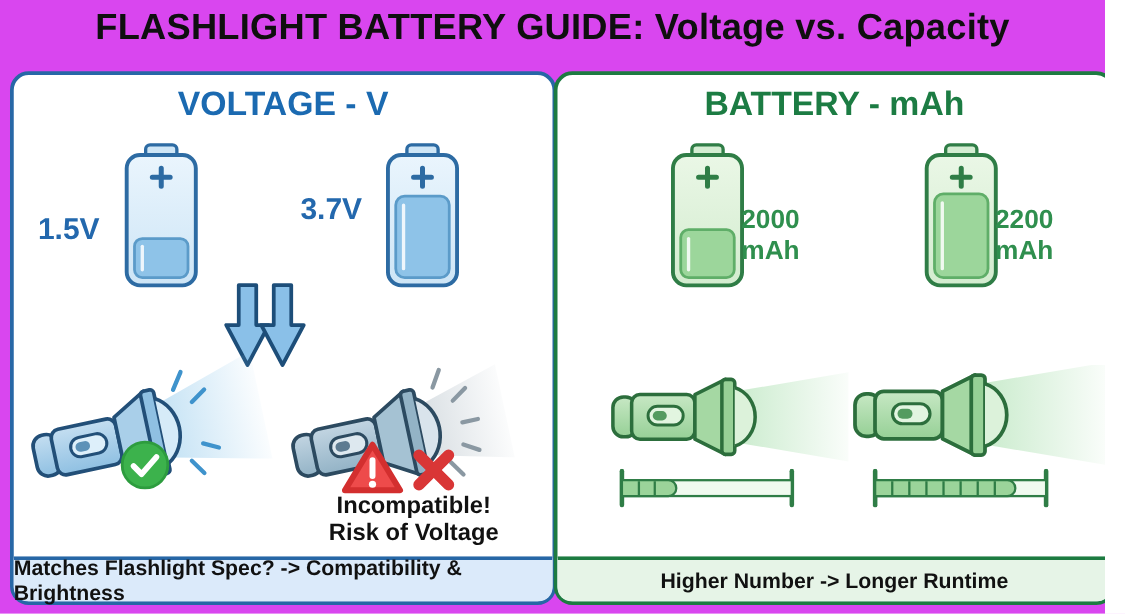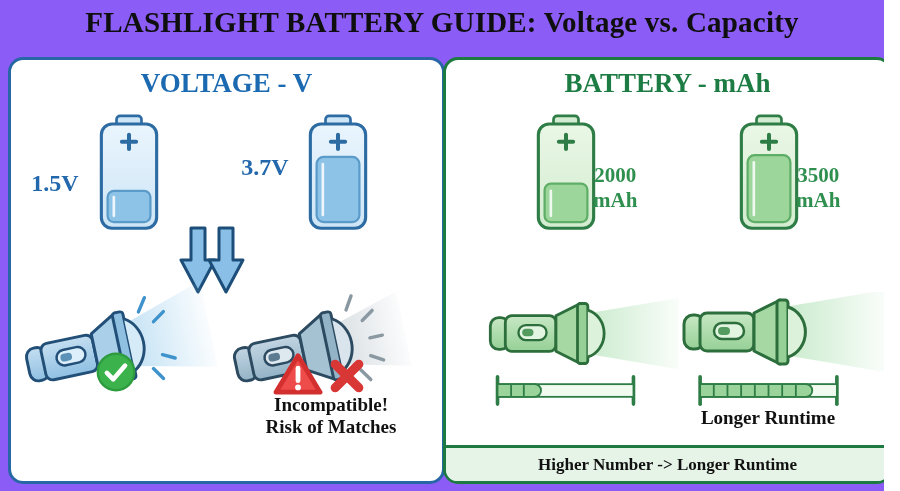--- a/index.html
+++ b/index.html
@@ -1,18 +1,18 @@
 <!DOCTYPE html>
 <html><head>
 <meta charset="utf-8">
 <style>
   html,body{margin:0;padding:0;background:#ffffff;}
   .canvas{
-    position:relative;width:884px;height:491px;background:#8b5cf6;
-    font-family:Liberation Serif, serif;color:#0f0f0f;overflow:hidden;
+    position:relative;width:884px;height:491px;background:#d946ef;
+    font-family:Liberation Sans, sans-serif;color:#0f0f0f;overflow:hidden;
   }
   .title{
     position:absolute;top:6px;left:0;right:0;text-align:center;
     font-size:29px;font-weight:bold;color:#0f0f0f;letter-spacing:.2px;
   }
   .panel{position:absolute;top:57px;height:427px;display:flex;flex-direction:column;
     background:#ffffff;border-radius:15px;box-sizing:border-box;}
   .panel.voltage{left:8px;width:437px;border:3px solid #2767a6;z-index:1;}
   .panel.capacity{left:443px;width:449px;border:3px solid #1d7b41;z-index:2;}
   .panel-body{position:relative;flex:1;border-radius:23px;}
@@ -23,21 +23,21 @@
   .panel.voltage .panel-footer{background:#dbeafa;border-top:3px solid #2767a6;}
   .panel.capacity .panel-footer{background:#e6f4e7;border-top:3px solid #1d7b41;}
   .heading{position:absolute;top:8px;left:0;right:0;text-align:center;
     font-size:27px;font-weight:bold;}
   .heading.blue{color:#1b6ab1;}
   .heading.green{color:#1c7c43;}
   .abs{position:absolute;}
   .v-label{position:absolute;font-weight:bold;font-size:24px;color:#2368ad;
     width:72px;text-align:center;}
   .c-label{position:absolute;font-weight:bold;font-size:21px;line-height:25px;
-    color:#2f8f4e;text-align:center;}
+    color:#2f8f4e;text-align:right;}
   .caption{position:absolute;text-align:center;font-weight:bold;font-size:19px;
     line-height:22px;color:#111;}
   svg{display:block;}
 </style>
 </head>
 <body>
 
 <div class="canvas">
 
   <div class="title">FLASHLIGHT BATTERY GUIDE: Voltage vs. Capacity</div>
@@ -144,24 +144,27 @@
         <polygon points="26,5 49,43 3,43" fill="#ee4b4b" stroke="#d32f2f" stroke-width="5" stroke-linejoin="round"></polygon>
         <line x1="26" y1="18" x2="26" y2="31" stroke="#ffffff" stroke-width="5" stroke-linecap="round"></line>
         <circle cx="26" cy="38" r="3" fill="#ffffff"></circle>
       </svg>
       <svg class="abs" style="left:316px;top:296px;" width="40" height="40" viewBox="0 0 44 44">
         <line x1="9" y1="9" x2="35" y2="35" stroke="#d93636" stroke-width="10" stroke-linecap="round"></line>
         <line x1="35" y1="9" x2="9" y2="35" stroke="#d93636" stroke-width="10" stroke-linecap="round"></line>
       </svg>
       <div class="caption" style="left:220px;top:334px;width:200px;">
         <span style="display:block">Incompatible!</span>
-        <span style="display:block">Risk of Matches</span>
+        <span style="display:block">Risk of Voltage</span>
       </div>
     </div>
 
+    <div class="panel-footer">
+      <span>Matches Flashlight Spec? -&gt; Compatibility &amp; Brightness</span>
+    </div>
   </section>
 
   <section class="panel capacity">
     <div class="panel-body">
 
       <div class="heading green">BATTERY - mAh</div>
 
       <svg class="abs" style="left:87px;top:54px;" width="66" height="118" viewBox="0 0 74 132">
         <defs>
           <linearGradient id="grnBody" x1="0" y1="0" x2="0" y2="1">
@@ -181,21 +184,21 @@
       </div>
 
       <svg class="abs" style="left:290px;top:54px;" width="66" height="118" viewBox="0 0 74 132">
         <rect x="23" y="2" width="28" height="13" rx="4" fill="#d4edd2" stroke="#2f7d46" stroke-width="3"></rect>
         <rect x="6" y="11" width="62" height="117" rx="12" fill="url(#grnBody)" stroke="#2f7d46" stroke-width="3.5"></rect>
         <path d="M37 23 V39 M29 31 H45" stroke="#2f7d46" stroke-width="4.5" stroke-linecap="round" fill="none"></path>
         <rect x="13" y="46" width="48" height="75" rx="8" fill="#9cd69b" stroke="#5fae68" stroke-width="2.5"></rect>
         <line x1="20" y1="54" x2="20" y2="113" stroke="#ffffff" stroke-opacity=".85" stroke-width="3" stroke-linecap="round"></line>
       </svg>
       <div class="c-label" style="left:350px;top:103px;">
-        <span style="display:block">3500</span>
+        <span style="display:block">2200</span>
         <span style="display:block">mAh</span>
       </div>
 
       <svg class="abs" style="left:40px;top:236px;" width="198" height="75" viewBox="0 0 210 80">
         <defs>
           <linearGradient id="fGrn" x1="0" y1="0" x2="0" y2="1">
             <stop offset="0" stop-color="#c7e8c4"></stop>
               <stop offset="1" stop-color="#96d096"></stop>
           </linearGradient>
           <linearGradient id="beamGrn" x1="0" y1="0" x2="1" y2="0">
@@ -239,21 +242,20 @@
         <rect x="5" y="10" width="150" height="14" fill="#f0faef" stroke="#2f7d46" stroke-width="2"></rect>
         <path d="M5 10 H121 A7 7 0 0 1 121 24 H5 Z" fill="#9bd49a" stroke="#2f7d46" stroke-width="2"></path>
         <line x1="20" y1="11" x2="20" y2="23" stroke="#2f7d46" stroke-width="2"></line>
         <line x1="35" y1="11" x2="35" y2="23" stroke="#2f7d46" stroke-width="2"></line>
         <line x1="50" y1="11" x2="50" y2="23" stroke="#2f7d46" stroke-width="2"></line>
         <line x1="65" y1="11" x2="65" y2="23" stroke="#2f7d46" stroke-width="2"></line>
         <line x1="80" y1="11" x2="80" y2="23" stroke="#2f7d46" stroke-width="2"></line>
         <line x1="95" y1="11" x2="95" y2="23" stroke="#2f7d46" stroke-width="2"></line>
         <line x1="110" y1="11" x2="110" y2="23" stroke="#2f7d46" stroke-width="2"></line>
       </svg>
-      <div class="caption" style="left:232px;top:347px;width:180px;">Longer Runtime</div>
     </div>
 
     <div class="panel-footer">
       <span>Higher Number -&gt; Longer Runtime</span>
     </div>
   </section>
 
 </div>
 
 </body></html>

